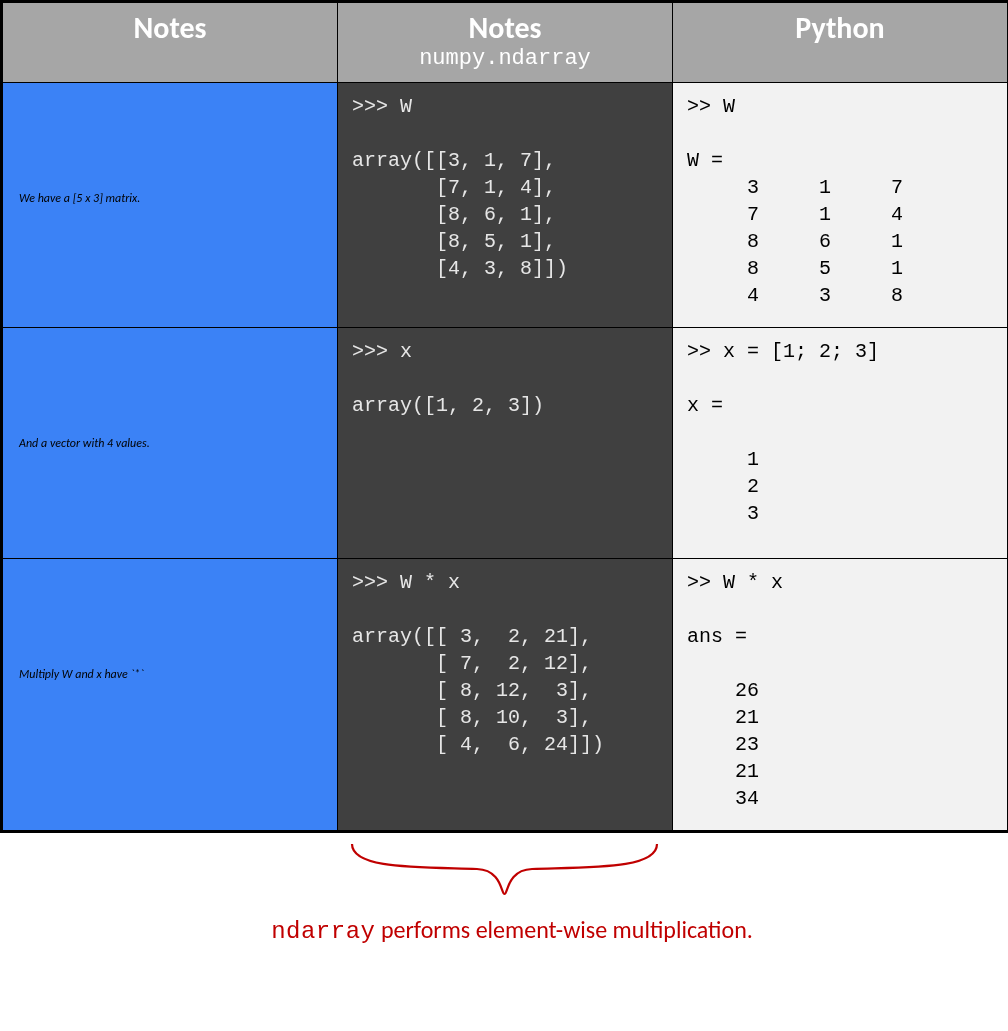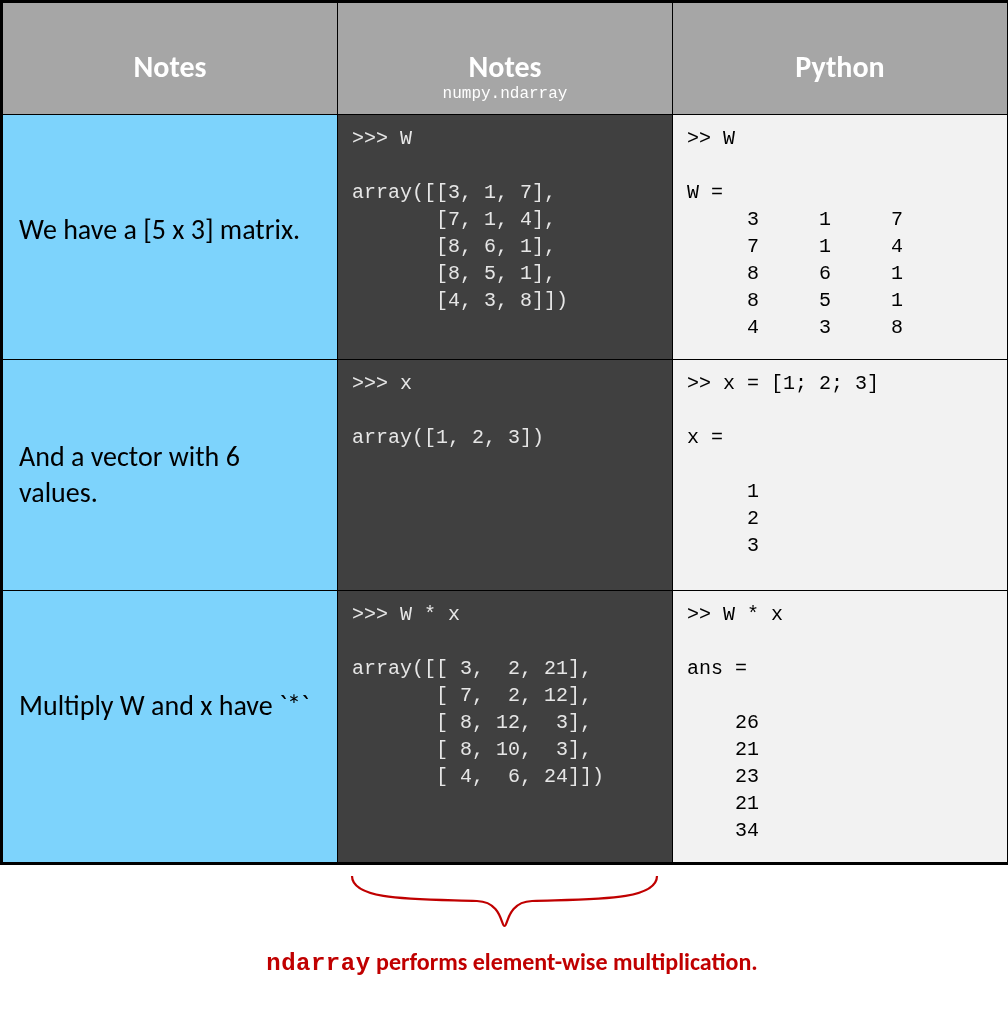--- a/index.html
+++ b/index.html
@@ -19,34 +19,35 @@
     width: 100%;
     table-layout: fixed;
   }
   table.cmp th, table.cmp td {
     border: 1px solid #000;
     vertical-align: top;
     padding: 0;
   }
   .hdr { background: #a6a6a6; color: #fff; text-align: center; }
   .hdr-inner { padding: 8px 6px 10px 6px; }
-  .hdr-title { font-size: 30px; font-weight: 700; line-height: 1.1; margin-top: 39px; }
+  .hdr-title { font-size: 30px; font-weight: 700; line-height: 1.1; }
   .hdr-sub {
     font-family: Consolas, "Courier New", monospace;
-    font-size: 16px; font-weight: 400; line-height: 1.2;
+    font-size: 22px; font-weight: 400; line-height: 1.2;
     margin-top: 2px;
   }
   col.c-notes  { width: 335px; }
   col.c-py     { width: 335px; }
   col.c-matlab { width: 335px; }
   .notes-cell {
-    background: #7dd3fc;
+    background: #3b82f6;
     color: #000;
-    font-size: 28px;
+    font-size: 12px;
     line-height: 1.3;
+    font-style: italic;
   }
   .notes-cell .pad {
     display: flex;
     align-items: center;
     min-height: 230px;
     padding: 12px 16px;
   }
   .code-py {
     background: #404040;
     color: #e6e6e6;
@@ -80,21 +81,21 @@
   }
   .brace-wrap svg { display: block; margin: 0 auto; }
   .annot-text {
     position: absolute;
     top: 82px;
     left: 0;
     width: 976px;
     text-align: center;
     color: #c00000;
     font-size: 24px;
-    font-weight: 700;
+    font-weight: 400;
     padding-left: 48px;
   }
   .annot-text .mono {
     font-family: Consolas, "Courier New", monospace;
     letter-spacing: 0.5px;
   }
 </style>
 </head>
 <body>
 
@@ -154,21 +155,21 @@
      7     1     4
      8     6     1
      8     5     1
      4     3     8</pre>
             </div>
         </td>
       </tr>
       <tr>
         <td class="notes-cell">
           <div class="pad">
-              <span>And a vector with 6 values.</span>
+              <span>And a vector with 4 values.</span>
             </div>
         </td>
         <td class="code code-py">
           <div class="pad">
               <pre class="block">&gt;&gt;&gt; x
 
 array([1, 2, 3])</pre>
             </div>
         </td>
         <td class="code code-ml">

